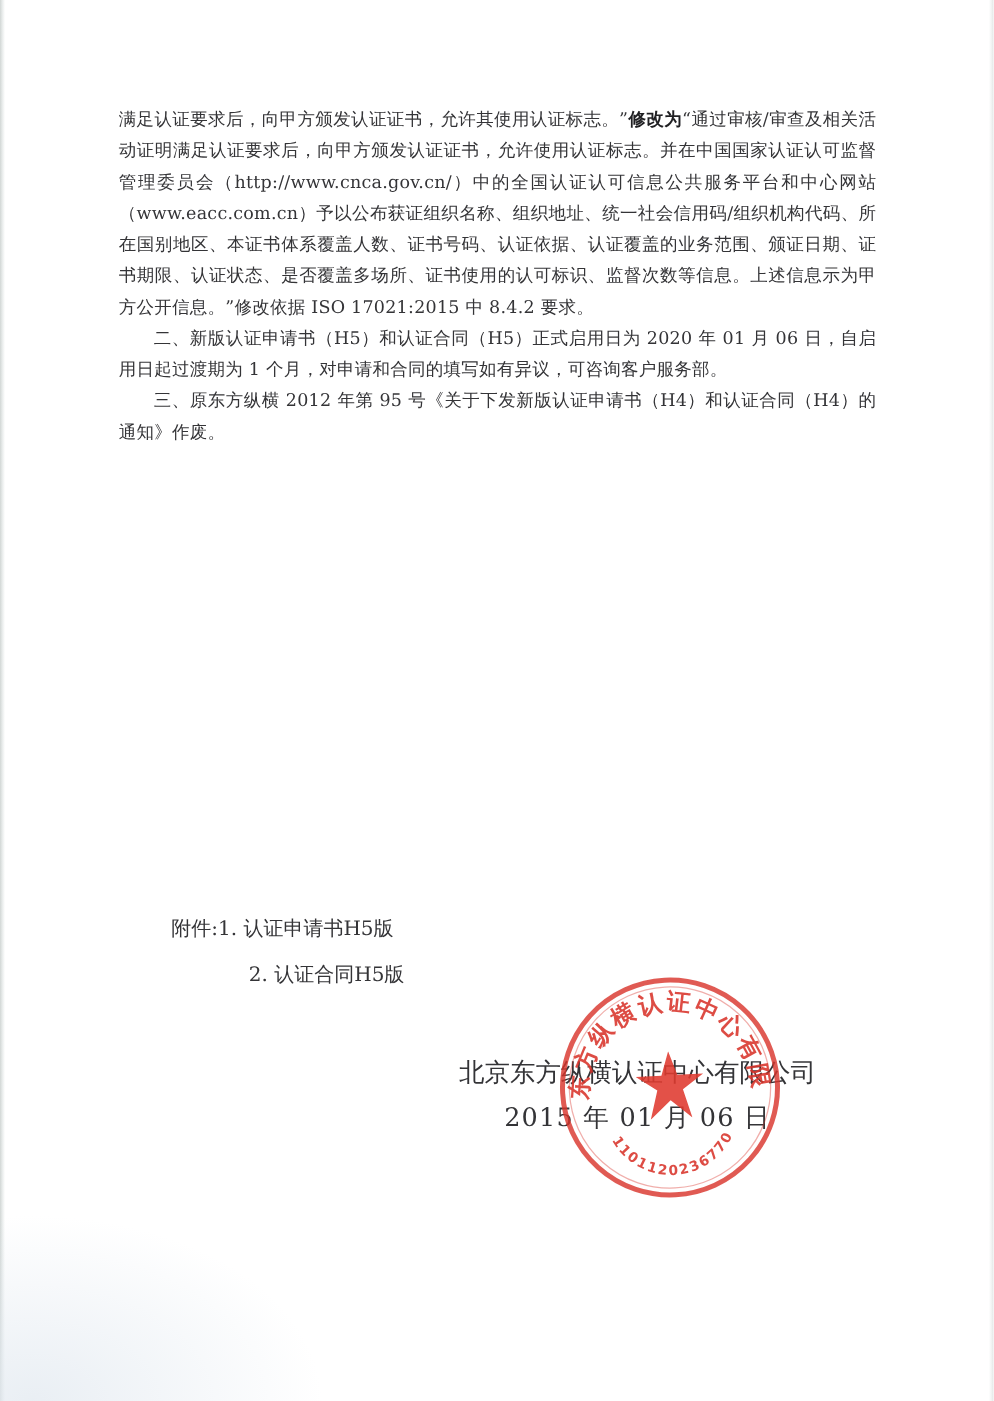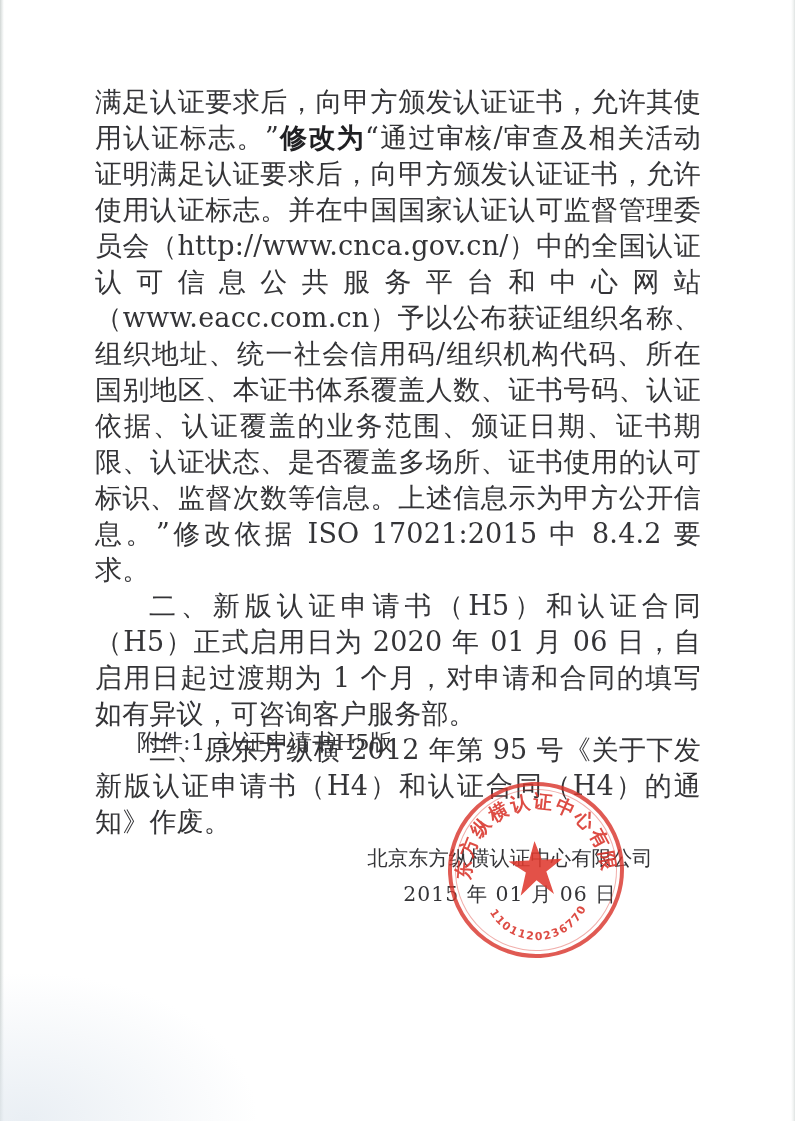--- a/index.html
+++ b/index.html
@@ -39,43 +39,43 @@
     width: 260px; height: 150px;
     background: radial-gradient(ellipse at 10% 100%, rgba(226,233,240,.75) 0%, rgba(255,255,255,0) 70%);
     pointer-events: none;
   }
 
   .body-text {
     position: absolute;
     left: 95px;
     top: 84px;
     width: 606px;
-    font-size: 27px;
-    line-height: 36px;
+    font-size: 14px;
+    line-height: 25px;
     text-align: justify;
     text-justify: inter-ideograph;
     letter-spacing: .2px;
     color: #343437;
   }
   .body-text p {
     margin: 0;
   }
   .para-indent {
     text-indent: 2em;
   }
   .bold-run {
     font-weight: bold;
     color: #1f1f22;
   }
 
   .attachments {
     position: absolute;
     left: 137px;
     top: 724px;
-    font-size: 23px;
+    font-size: 16px;
     line-height: 37px;
     color: #343437;
   }
   .attachments .att-line {
     white-space: nowrap;
   }
   .att-indent {
     padding-left: 62px;
   }
 
@@ -164,20 +164,21 @@
   <div class="scan-tint"></div>
 
   <div class="body-text">
     <p class="para" id="p1"><span>满足认证要求后，向甲方颁发认证证书，允许其使用认证标志。”</span><span class="bold-run">修改为</span><span>“通过审核/审查及相关活动证明满足认证要求后，向甲方颁发认证证书，允许使用认证标志。并在中国国家认证认可监督管理委员会（http://www.cnca.gov.cn/）中的全国认证认可信息公共服务平台和中心网站（www.eacc.com.cn）予以公布获证组织名称、组织地址、统一社会信用码/组织机构代码、所在国别地区、本证书体系覆盖人数、证书号码、认证依据、认证覆盖的业务范围、颁证日期、证书期限、认证状态、是否覆盖多场所、证书使用的认可标识、监督次数等信息。上述信息示为甲方公开信息。”修改依据 ISO 17021:2015 中 8.4.2 要求。</span></p>
     <p class="para para-indent" id="p2"><span>二、新版认证申请书（H5）和认证合同（H5）正式启用日为 2020 年 01 月 06 日，自启用日起过渡期为 1 个月，对申请和合同的填写如有异议，可咨询客户服务部。</span></p>
     <p class="para para-indent" id="p3"><span>三、原东方纵横 2012 年第 95 号《关于下发新版认证申请书（H4）和认证合同（H4）的通知》作废。</span></p>
   </div>
 
   <div class="attachments">
     <div class="att-line">附件:1. 认证申请书H5版</div>
+    <div class="att-line att-indent">2. 认证合同H5版</div>
   </div>
 
   <div class="signature">
     <div class="sig-org">北京东方纵横认证中心有限公司</div>
     <div class="sig-date">2015 年 01 月 06 日</div>
   </div>
 
   <div class="seal">
     <div class="seal-ring"></div>
     <div class="seal-ring-inner"></div>

